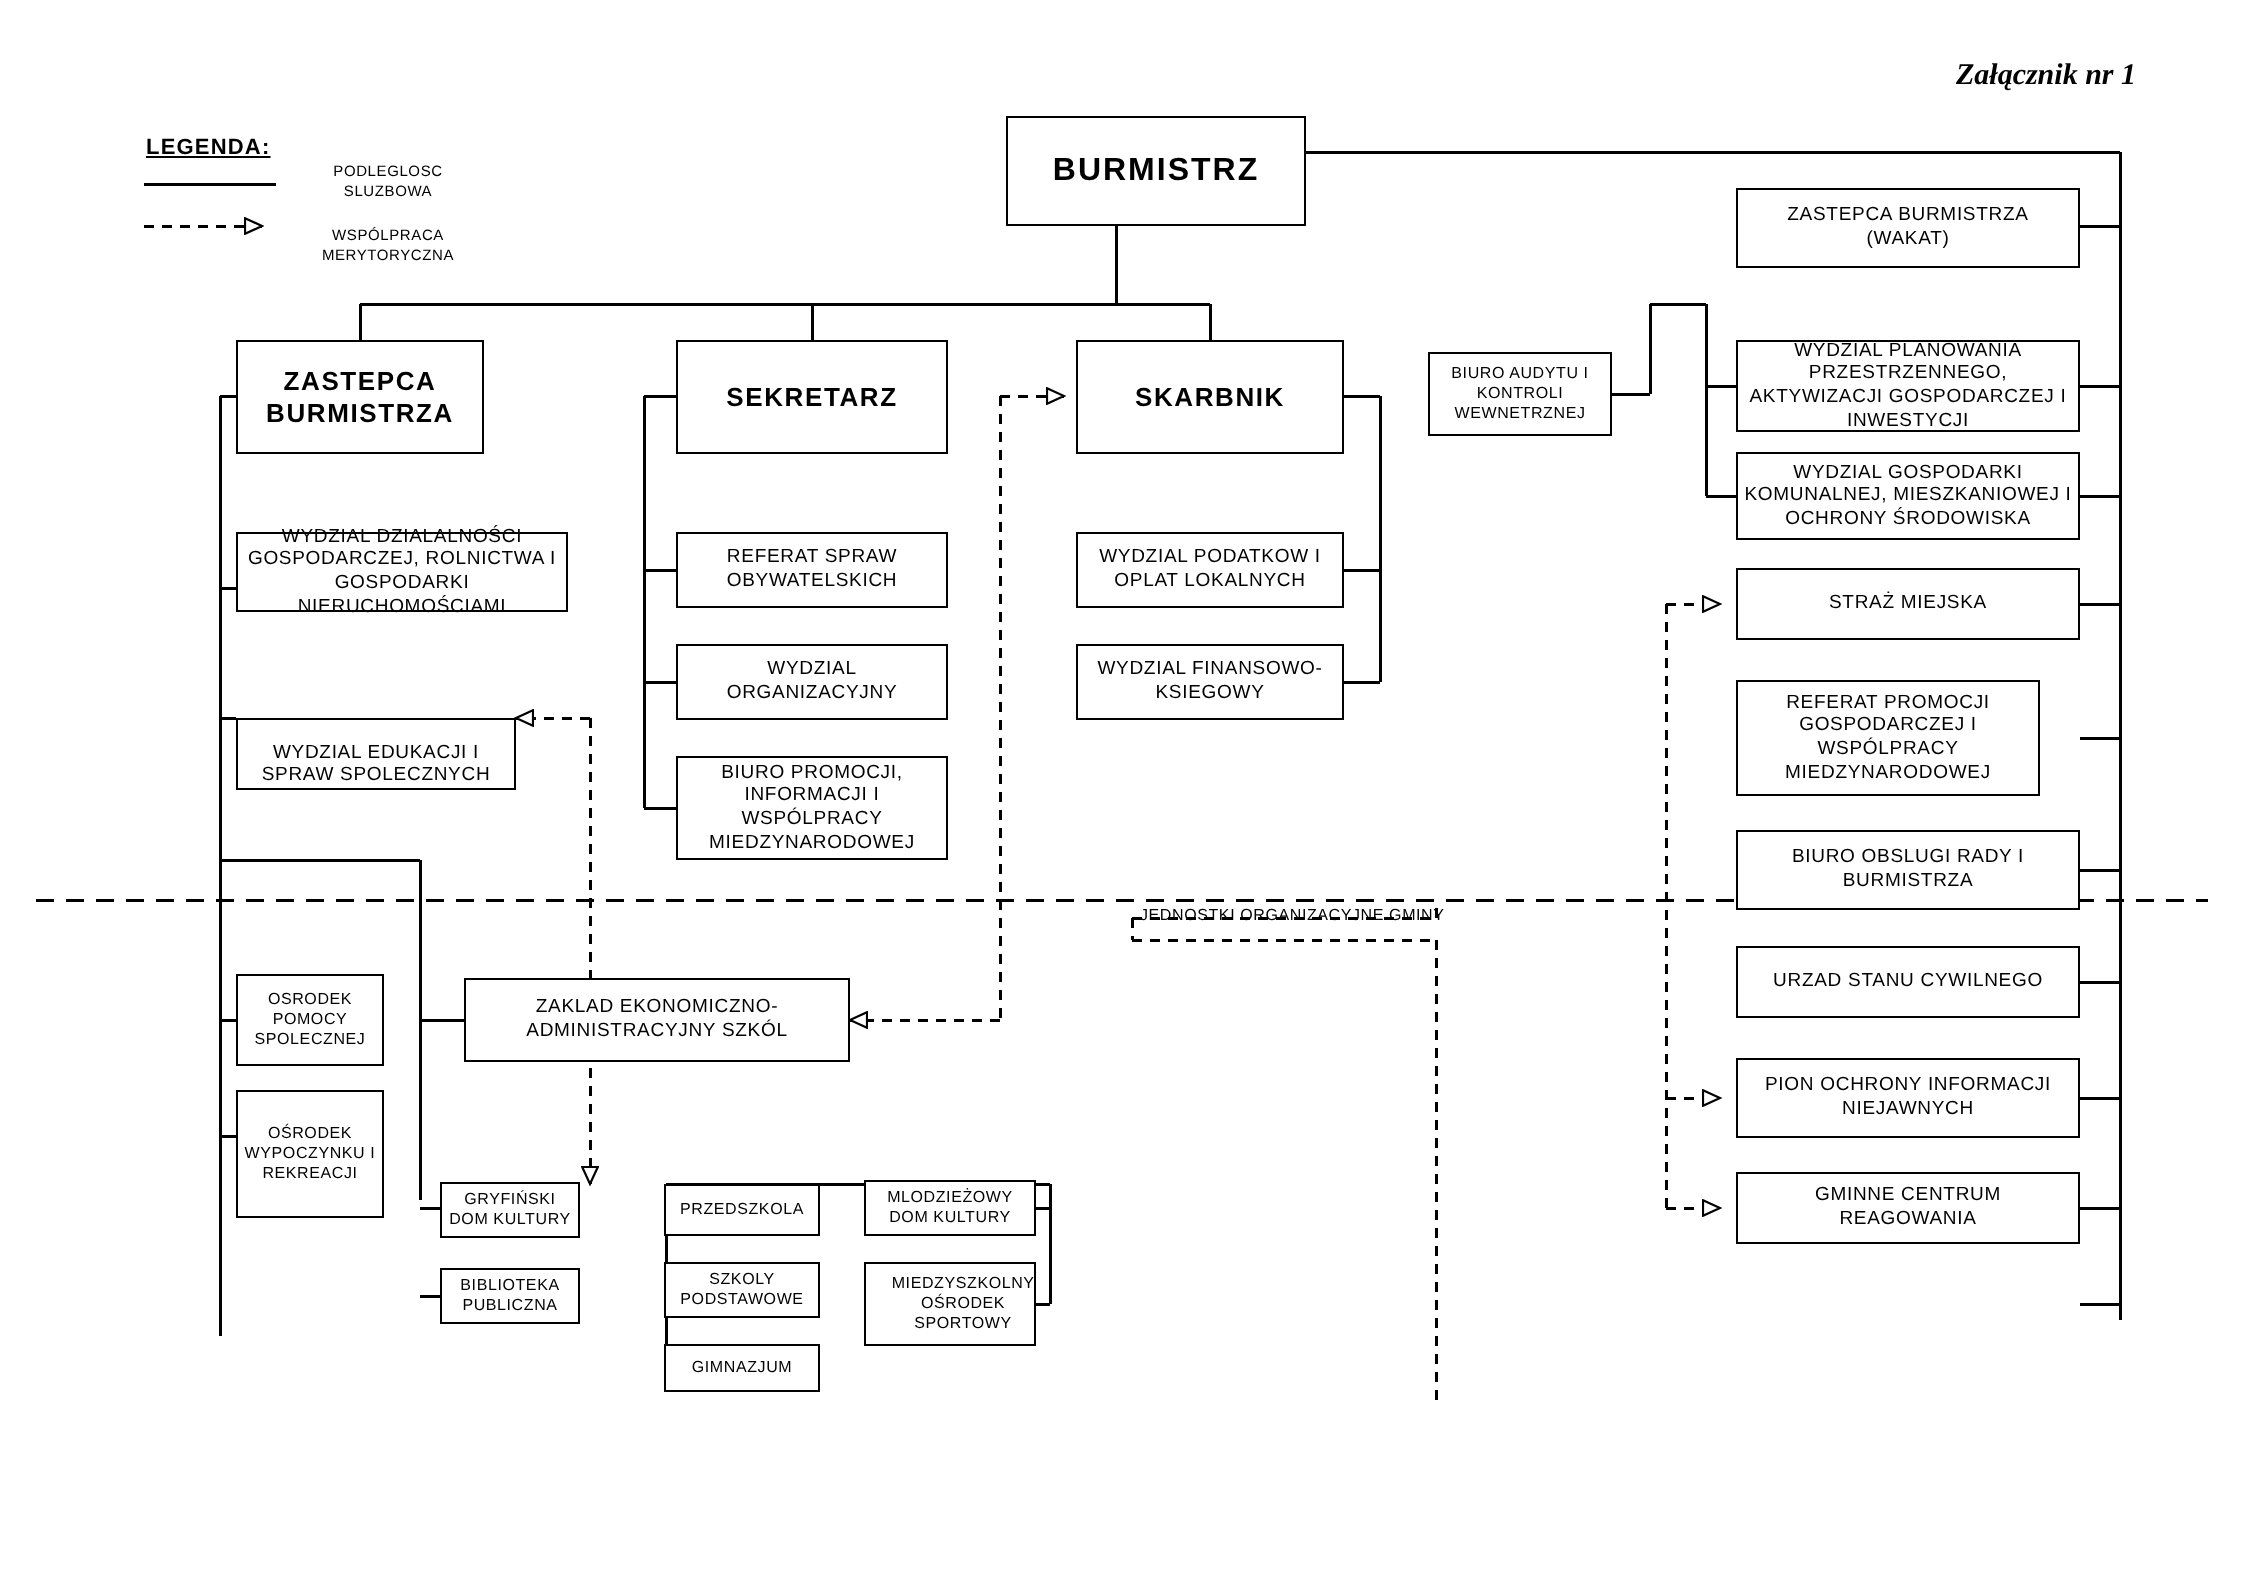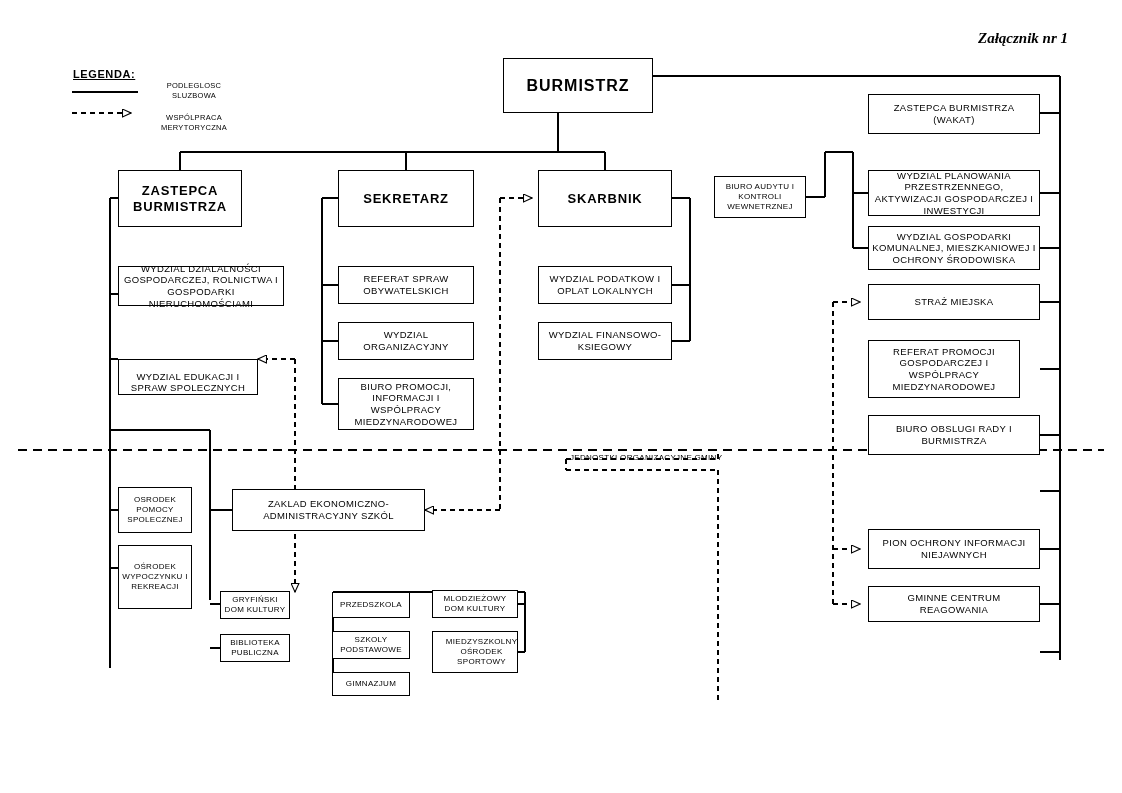--- a/index.html
+++ b/index.html
@@ -208,20 +208,23 @@
     </div>
 
   <div class="box t-sm" style="left:868px;top:340px;width:152px;height:58px;">
     <span>REFERAT PROMOCJI GOSPODARCZEJ I WSPÓLPRACY MIEDZYNARODOWEJ</span>
     </div>
 
   <div class="box t-sm" style="left:868px;top:415px;width:172px;height:40px;">
     <span>BIURO OBSLUGI RADY I BURMISTRZA</span>
     </div>
 
+  <div class="box t-sm" style="left:868px;top:473px;width:172px;height:36px;">
+    <span>URZAD STANU CYWILNEGO</span>
+    </div>
 
   <div class="box t-sm" style="left:868px;top:529px;width:172px;height:40px;">
     <span>PION OCHRONY INFORMACJI NIEJAWNYCH</span>
     </div>
 
   <div class="box t-sm" style="left:868px;top:586px;width:172px;height:36px;">
     <span>GMINNE CENTRUM REAGOWANIA</span>
     </div>
 
 

